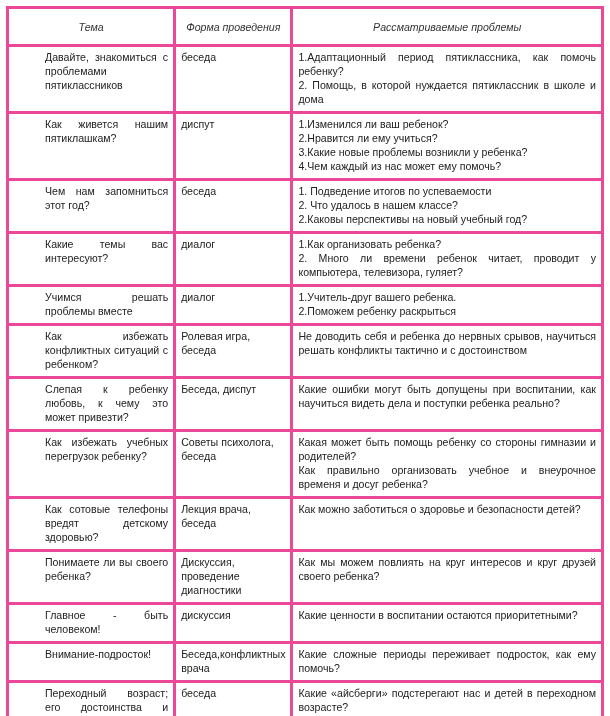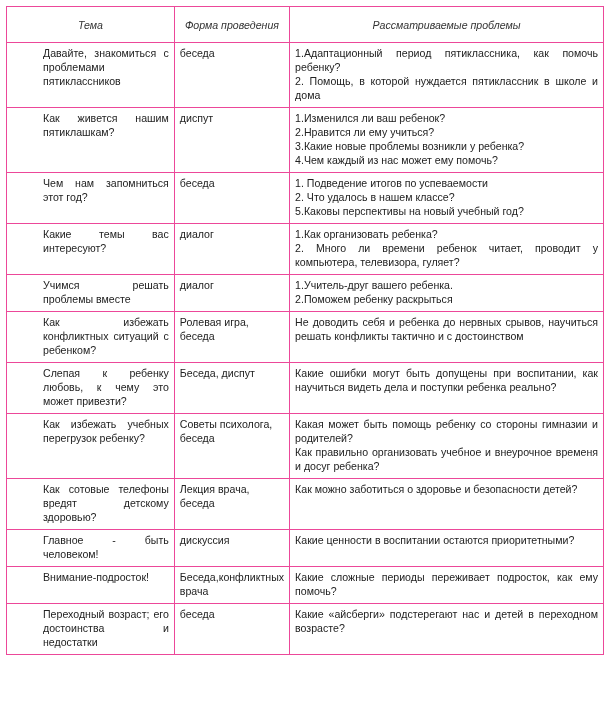--- a/index.html
+++ b/index.html
@@ -4,21 +4,21 @@
 <style>
   html, body { margin: 0; padding: 0; background: #fff; }
   body { width: 610px; height: 716px; overflow: hidden; }
   table {
     position: absolute; left: 6px; top: 6px;
     width: 598px; border-collapse: collapse;
     font-family: "Liberation Sans", sans-serif;
     font-size: 10.6px; line-height: 14px; color: #222;
   }
   td, th {
-    border: 1px solid #ec4899;
+    border: 3px solid #ec4899;
     vertical-align: top;
     padding: 3px 5px 5px 5px;
   }
   th {
     font-weight: normal; font-style: italic; text-align: center; vertical-align: middle;
     padding: 4px 5px; color: #333; height: 27px;
   }
   col.c1 { width: 172px; } col.c2 { width: 94px; } col.c3 { width: 332px; }
   td.topic { text-align: justify; padding-left: 36px; }
   td.problems { text-align: justify; }
@@ -58,21 +58,21 @@
           <span class="line">3.Какие новые проблемы возникли у ребенка?</span>
           <span class="line">4.Чем каждый из нас может ему помочь?</span>
         </td>
       </tr>
       <tr>
         <td class="topic">Чем нам запомниться этот год?</td>
         <td class="form">беседа</td>
         <td class="problems">
           <span class="line">1. Подведение итогов по успеваемости</span>
           <span class="line">2. Что удалось в нашем классе?</span>
-          <span class="line">5.Каковы перспективы на новый учебный год?</span>
+          <span class="line">2.Каковы перспективы на новый учебный год?</span>
         </td>
       </tr>
       <tr>
         <td class="topic">Какие темы вас интересуют?</td>
         <td class="form">диалог</td>
         <td class="problems">
           <span class="line">1.Как организовать ребенка?</span>
           <span class="line">2. Много ли времени ребенок читает, проводит у компьютера, телевизора, гуляет?</span>
         </td>
       </tr>
@@ -107,20 +107,27 @@
         </td>
       </tr>
       <tr>
         <td class="topic">Как сотовые телефоны вредят детскому здоровью?</td>
         <td class="form">Лекция врача, беседа</td>
         <td class="problems">
           <span class="line">Как можно заботиться о здоровье и безопасности детей?</span>
         </td>
       </tr>
       <tr>
+        <td class="topic">Понимаете ли вы своего ребенка?</td>
+        <td class="form">Дискуссия, проведение диагностики</td>
+        <td class="problems">
+          <span class="line">Как мы можем повлиять на круг интересов и круг друзей своего ребенка?</span>
+        </td>
+      </tr>
+      <tr>
         <td class="topic">Главное - быть человеком!</td>
         <td class="form">дискуссия</td>
         <td class="problems">
           <span class="line">Какие ценности в воспитании остаются приоритетными?</span>
         </td>
       </tr>
       <tr>
         <td class="topic">Внимание-подросток!</td>
         <td class="form">Беседа,конфликтных врача</td>
         <td class="problems">

